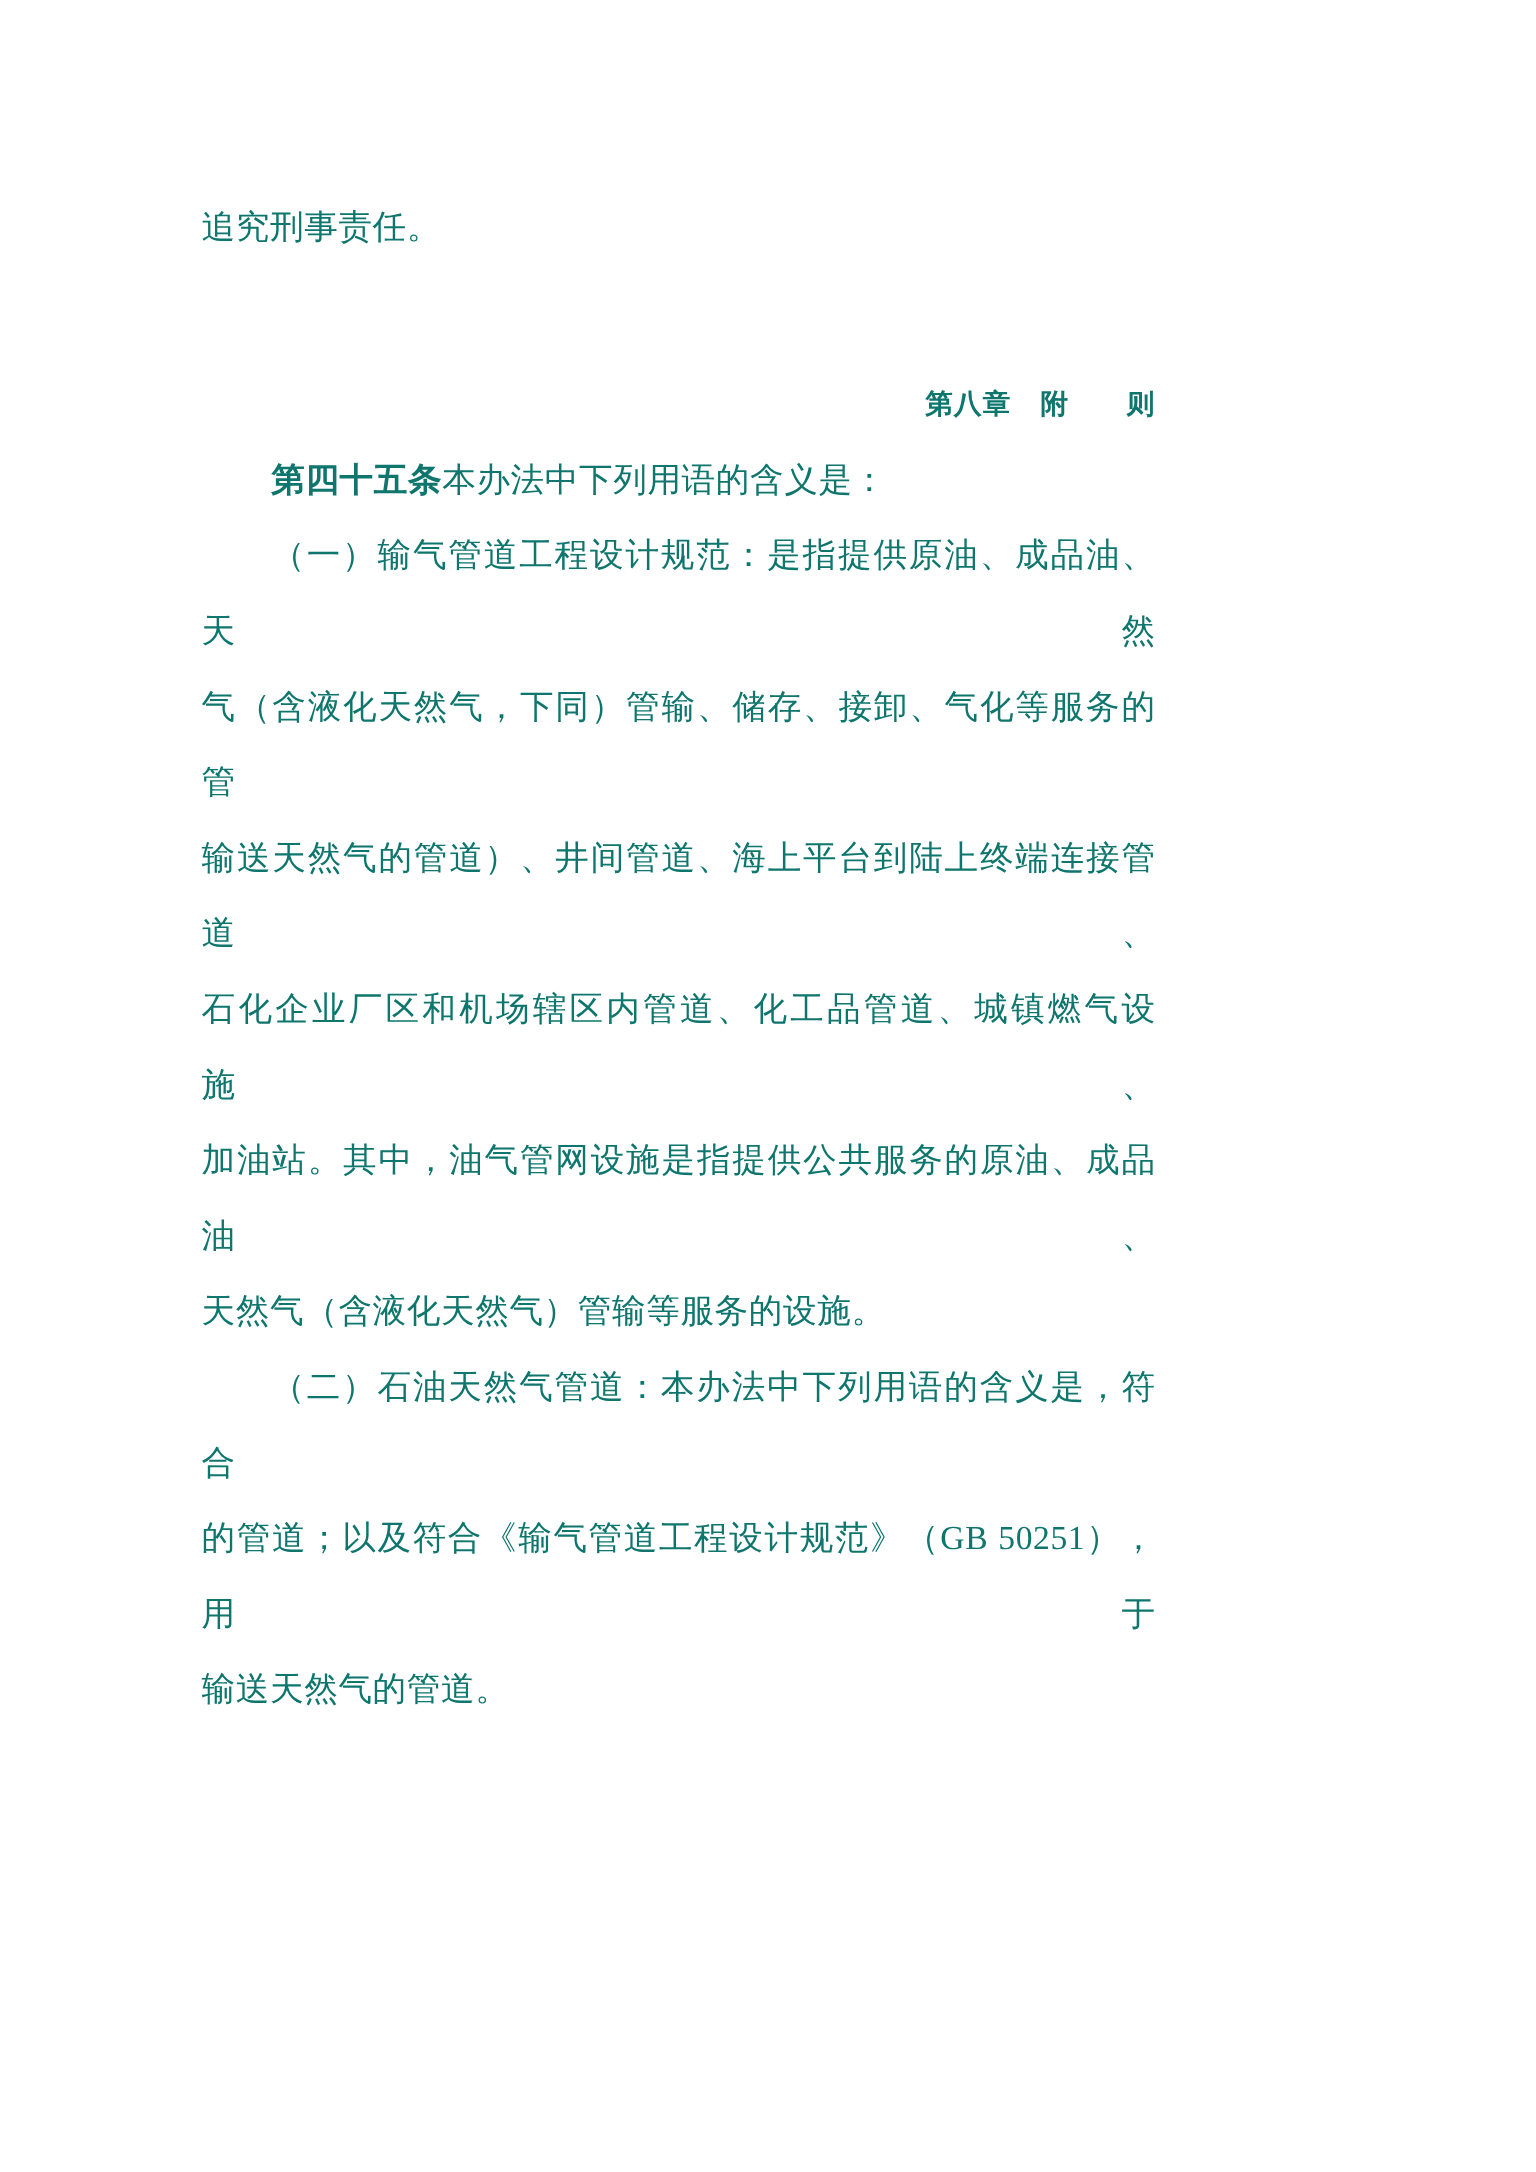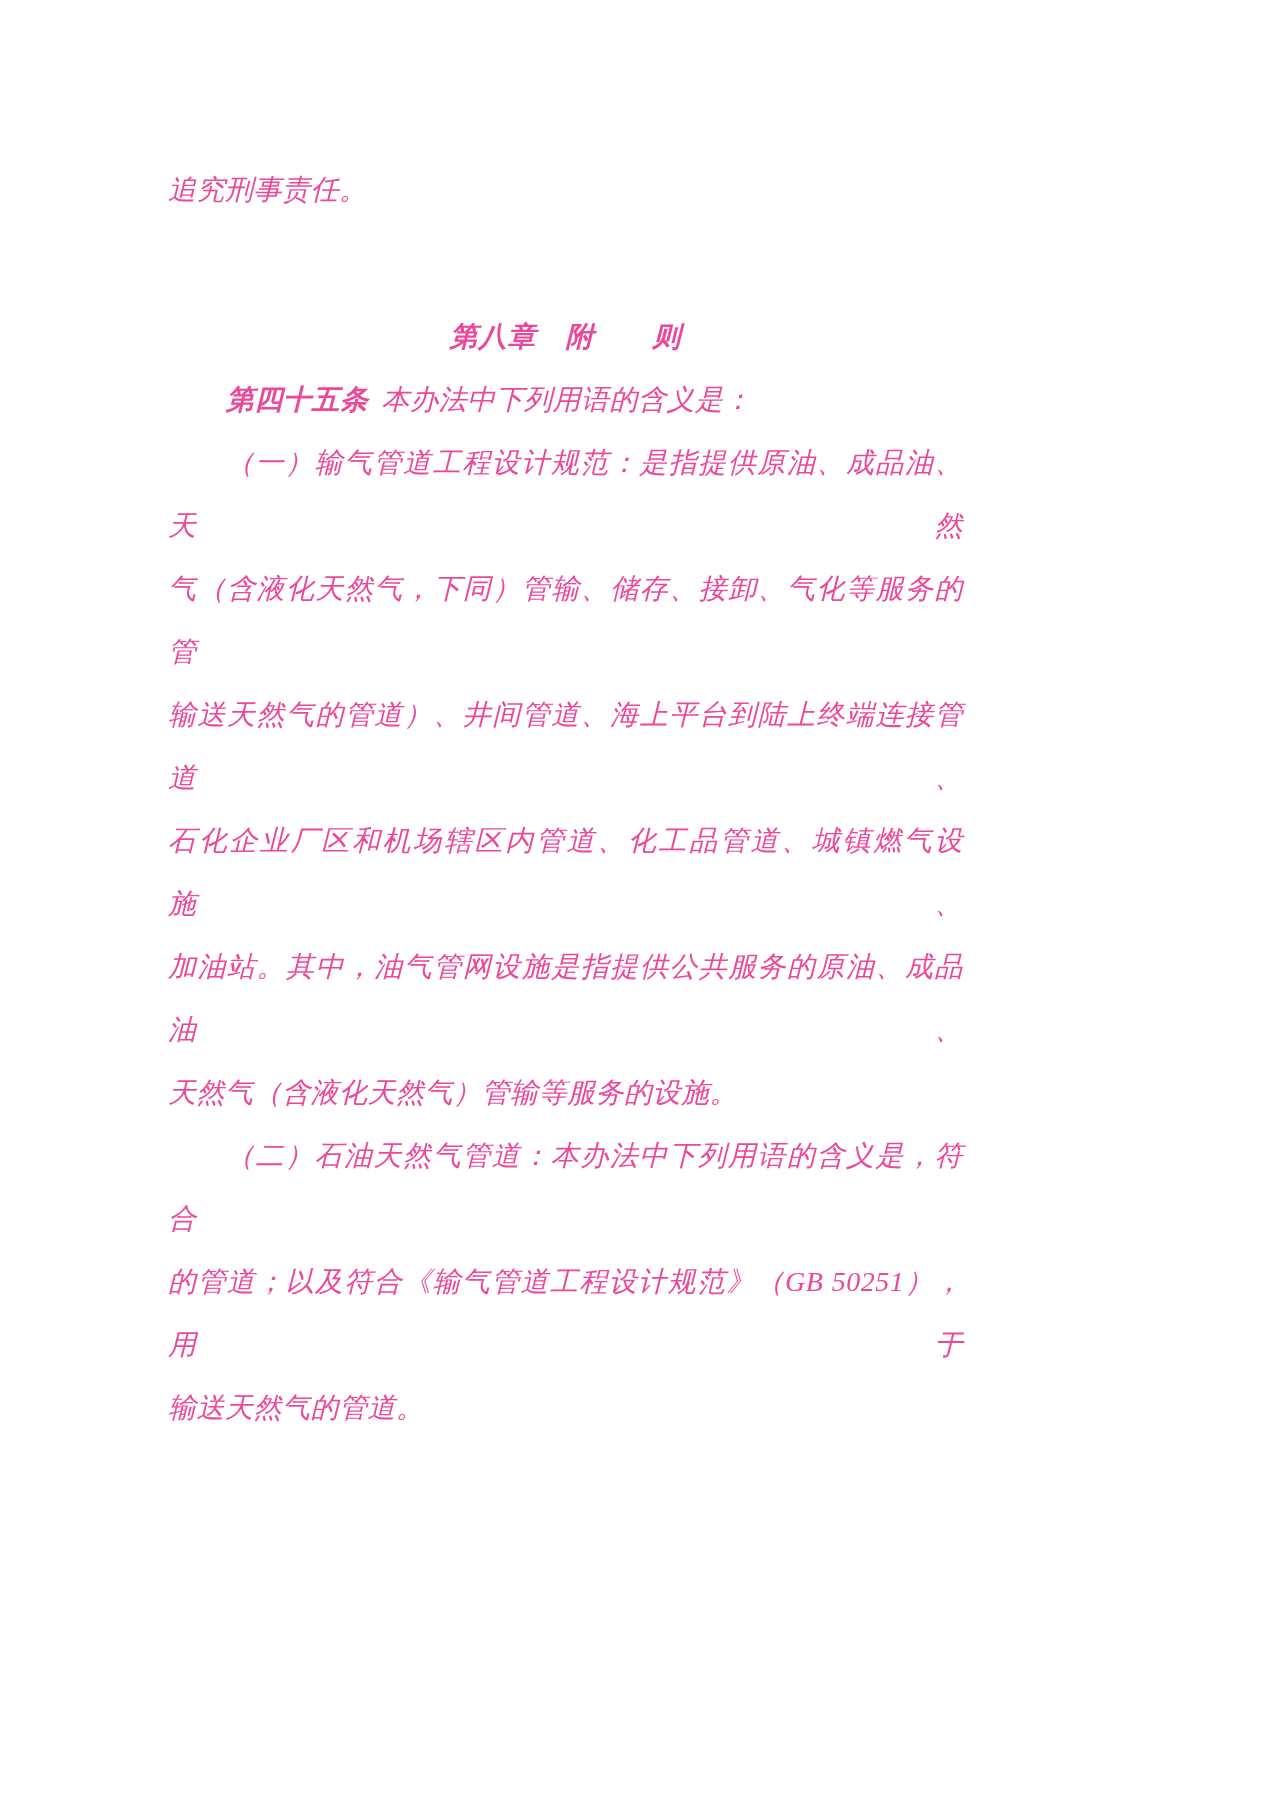--- a/index.html
+++ b/index.html
@@ -6,24 +6,23 @@
   html, body {
     margin: 0;
     padding: 0;
     background: #ffffff;
   }
   .page {
     position: relative;
     width: 1083px;
     height: 1810px;
     background: #ffffff;
-    color: #ec4899;
+    color: #0f766e;
     font-family: "Liberation Serif", "DejaVu Serif", serif;
     overflow: hidden;
-    font-style: italic;
   }
   .content {
     margin-left: 168px;
     width: 795px;
     padding-top: 158px;
   }
   .line {
     font-size: 28px;
     line-height: 63px;
     letter-spacing: 0.5px;
@@ -33,29 +32,28 @@
     text-align: justify;
     text-align-last: justify;
   }
   .indent {
     text-indent: 58px;
   }
   .chapter {
     margin: 84px 0 0 0;
     font-family: "Liberation Sans", "DejaVu Sans", sans-serif;
     font-weight: 700;
-    font-size: 28px;
+    font-size: 23px;
     line-height: 63px;
-    text-align: center;
+    text-align: right;
     letter-spacing: 1px;
   }
   .article-label {
     font-family: "Liberation Sans", "DejaVu Sans", sans-serif;
     font-weight: 700;
-    margin-right: 13px;
   }
 </style>
 </head>
 <body>
 
 <div class="page">
   <div class="content">
 
     <div class="line">追究刑事责任。</div>
 

